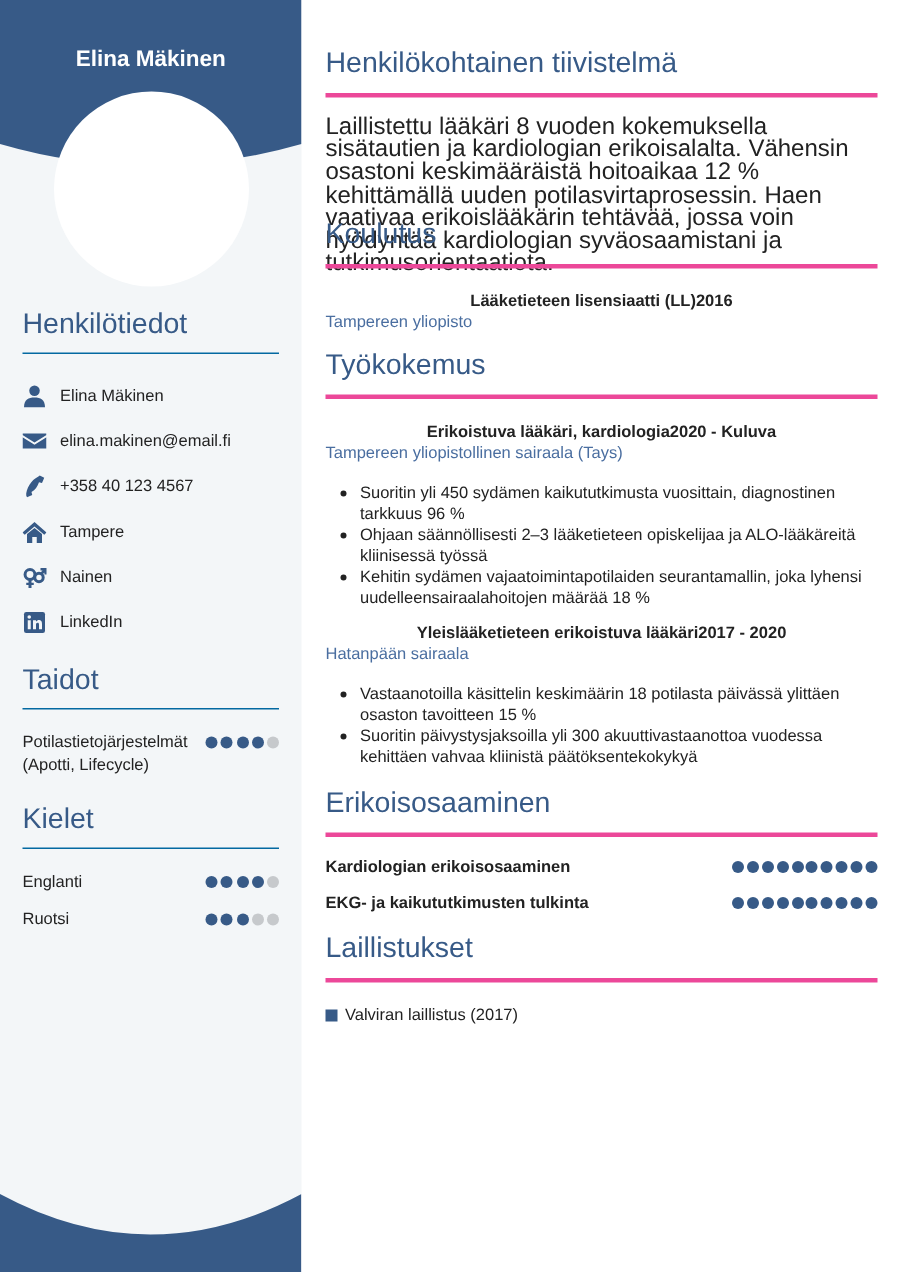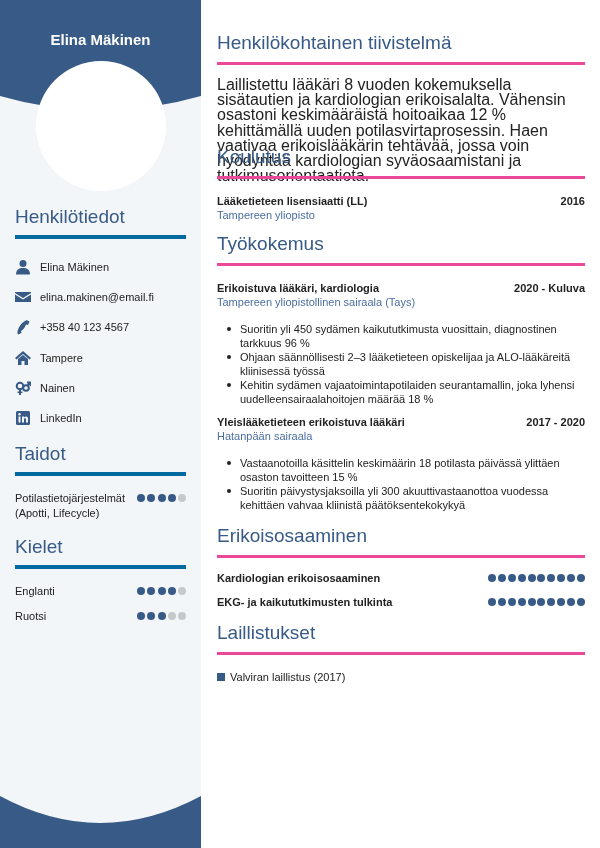--- a/index.html
+++ b/index.html
@@ -6,36 +6,36 @@
   html, body { width: 600px; height: 848px; overflow: hidden; background: #ffffff; }
   body { font-family: "Liberation Sans", sans-serif; color: #222; position: relative; }
 
   .sidebar { position: absolute; left: 0; top: 0; width: 201px; height: 848px; background: #f3f6f8; overflow: hidden; padding-left: 43px; }
   .sidebar .top-shape { position: absolute; left: 0; top: 0; width: 201px; height: 120px; }
   .sidebar .bottom-shape { position: absolute; left: 0; bottom: 0; width: 201px; height: 60px; }
   .sidebar .name { position: absolute; left: 0; top: 31px; width: 201px; text-align: center; color: #fff; font-weight: bold; font-size: 15px; }
   .sidebar .photo { position: absolute; left: 36px; top: 61px; width: 130px; height: 130px; border-radius: 50%; background: #ffffff; }
 
   .side-section { position: absolute; left: 15px; width: 171px; }
-  .side-title { font-size: 19px; color: #375a87; padding-bottom: 7px; border-bottom: 4px solid #0369a1; }
+  .side-title { font-size: 19px; color: #375a87; padding-bottom: 7px; border-bottom: 1px solid #0369a1; }
   .contact-list { margin-top: 13px; }
   .contact-item { display: flex; align-items: center; height: 30.2px; font-size: 11px; color: #222; }
   .contact-item .ico { width: 16px; height: 16px; margin-right: 9px; display: flex; align-items: center; justify-content: center; }
   .contact-item .ico svg { width: 16px; height: 16px; fill: #375a87; }
 
   .rated { display: flex; justify-content: space-between; align-items: flex-start; font-size: 11px; line-height: 15px; color: #222; }
   .rated .lbl { width: 120px; }
   .dots { display: flex; gap: 2.2px; padding-top: 3px; }
   .dot { width: 8px; height: 8px; border-radius: 50%; background: #375a87; }
   .dot.off { background: #c6c9cc; }
 
   .main { position: absolute; left: 217px; top: 0; width: 368px; }
   .sec-title { font-size: 19px; color: #375a87; padding-bottom: 8px; border-bottom: 3px solid #ec4899; }
   .summary { font-size: 16px; line-height: 15.2px; color: #222; margin-top: 12px; }
-  .entry-head { display: flex; justify-content: space-between; font-size: 11px; font-weight: bold; color: #222; }
+  .entry-head { display: flex; justify-content: center; font-size: 11px; font-weight: bold; color: #222; }
   .entry-sub { font-size: 11px; color: #4a6ea0; margin-top: 2px; }
   ul.bullets { list-style: none; margin-top: 14px; padding-left: 8px; }
   ul.bullets li { position: relative; padding-left: 15px; font-size: 11px; line-height: 14px; color: #222; margin-bottom: 0; }
   ul.bullets li::before { content: ""; position: absolute; left: 2px; top: 5px; width: 4px; height: 4px; border-radius: 50%; background: #222; }
   .skill-row { display: flex; justify-content: space-between; align-items: center; font-size: 11px; font-weight: bold; color: #222; height: 24px; }
   .skill-row .dots { padding-top: 0; gap: 1.9px; }
   .skill-row .dot { width: 8px; height: 8px; }
   .cert { display: flex; align-items: center; font-size: 11px; color: #222; }
   .cert .sq { width: 8px; height: 8px; background: #375a87; margin-right: 5px; }
 </style>

